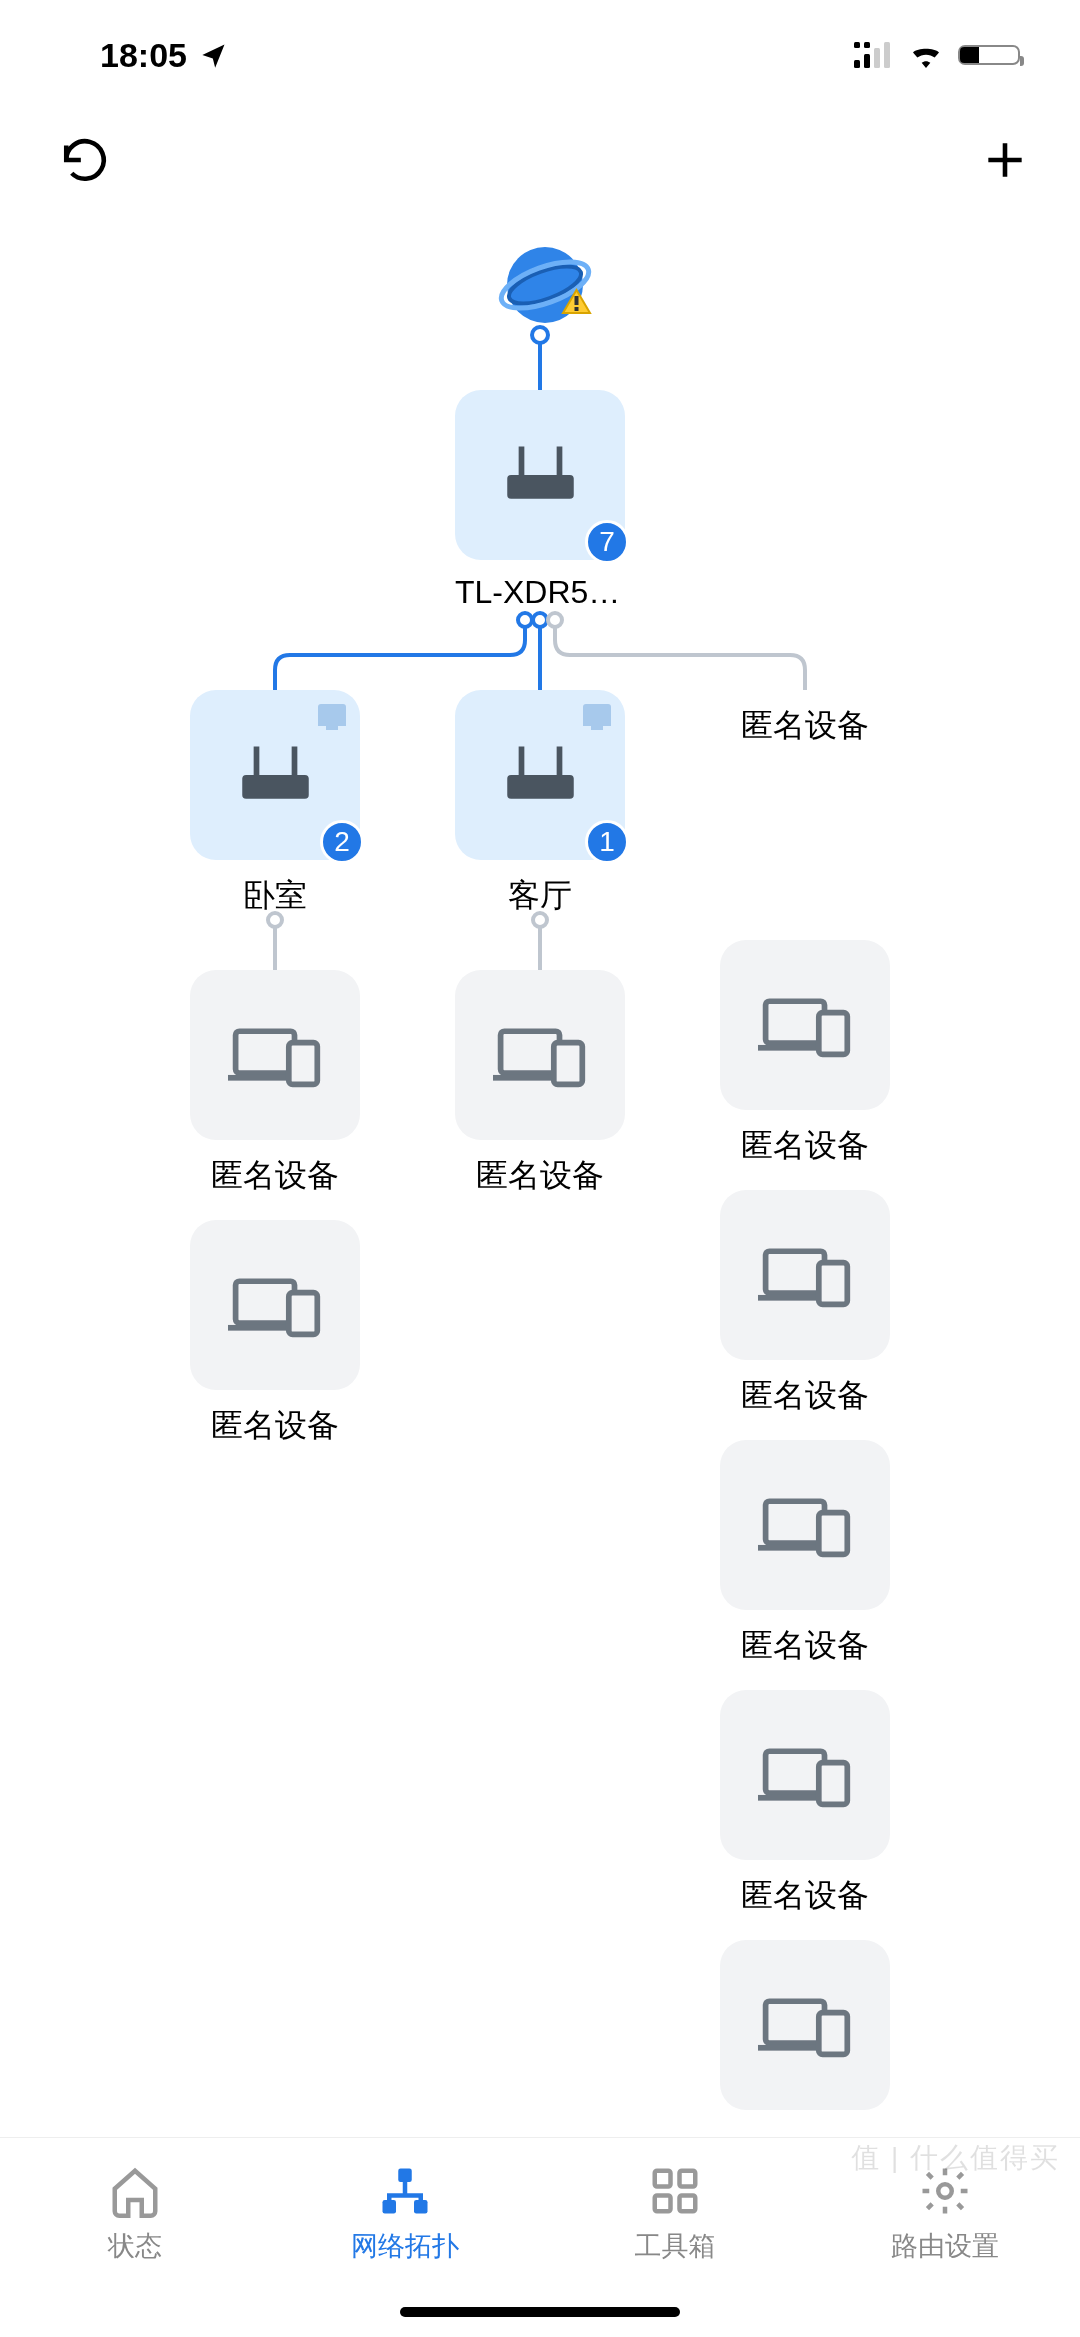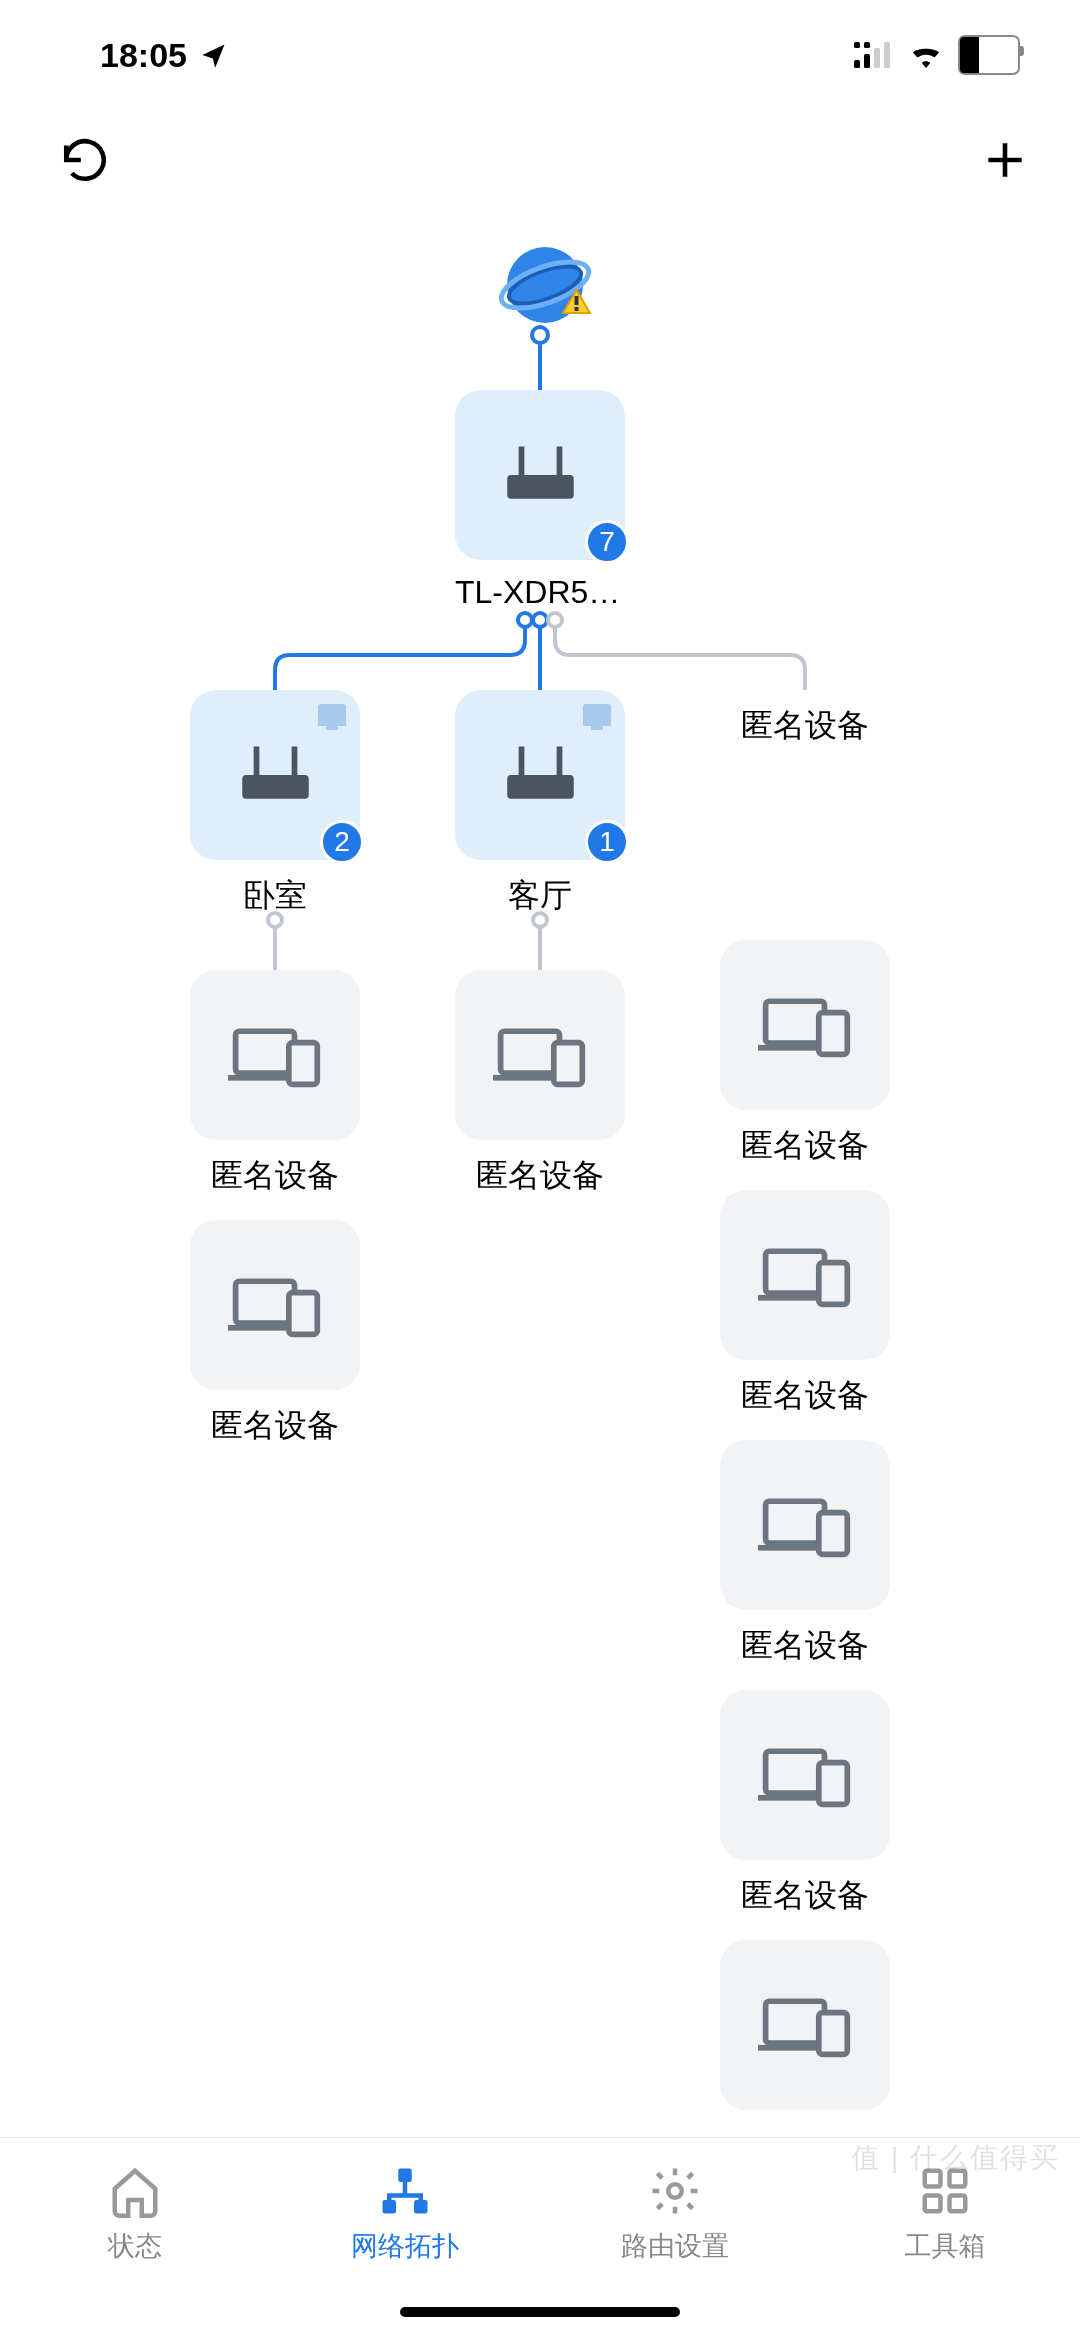--- a/index.html
+++ b/index.html
@@ -9,21 +9,21 @@
       position: relative; overflow: hidden; color: #000;
     }
     .status-bar {
       height: 110px; display: flex; align-items: center;
       justify-content: space-between; padding: 0 60px 0 100px;
       font-size: 34px; font-weight: 600;
     }
     .status-left { display: flex; align-items: center; gap: 13px; }
     .status-right { display: flex; align-items: center; gap: 14px; }
     .battery {
-      width: 62px; height: 40px; border: 2.5px solid #888;
+      width: 62px; height: 20px; border: 2.5px solid #888;
       border-radius: 7px; position: relative; display:flex; align-items:center;
     }
     .battery::after {
       content: ""; position: absolute; right: -6px; top: 9px;
       width: 4px; height: 10px; background: #888; border-radius: 0 3px 3px 0;
     }
     .battery-fill { width: 32%; height: 100%; background: #000; border-radius: 4px 0 0 4px; display:flex; align-items:center; justify-content:center;}
     .battery-num { position:absolute; left:0; right:0; text-align:center; font-size:19px; font-weight:700; color:#fff;}
     .ctrlbar {
       height: 100px; display: flex; align-items: center;
@@ -290,30 +290,30 @@
     <svg width="54" height="54" viewBox="0 0 24 24" fill="#2278e6">
         <rect x="9" y="2" width="6" height="6" rx="1"></rect>
         <rect x="2" y="16" width="6" height="6" rx="1"></rect>
         <rect x="16" y="16" width="6" height="6" rx="1"></rect>
         <path d="M12 8v4M5 16v-2h14v2M12 12v2" stroke="#2278e6" stroke-width="2" fill="none"></path>
       </svg>
     <span>网络拓扑</span>
   </div>
   <div class="tab">
     <svg width="54" height="54" viewBox="0 0 24 24" fill="none" stroke="#999" stroke-width="2">
-        <circle cx="12" cy="12" r="3"></circle>
-        <path d="M12 2v3M12 19v3M4.2 4.2l2.1 2.1M17.7 17.7l2.1 2.1M2 12h3M19 12h3M4.2 19.8l2.1-2.1M17.7 6.3l2.1-2.1"></path>
-      </svg>
-    <span>路由设置</span>
-  </div>
-  <div class="tab">
-    <svg width="54" height="54" viewBox="0 0 24 24" fill="none" stroke="#999" stroke-width="2">
         <rect x="3" y="3" width="7" height="7" rx="1"></rect>
         <rect x="14" y="3" width="7" height="7" rx="1"></rect>
         <rect x="3" y="14" width="7" height="7" rx="1"></rect>
         <rect x="14" y="14" width="7" height="7" rx="1"></rect>
       </svg>
     <span>工具箱</span>
   </div>
+  <div class="tab">
+    <svg width="54" height="54" viewBox="0 0 24 24" fill="none" stroke="#999" stroke-width="2">
+        <circle cx="12" cy="12" r="3"></circle>
+        <path d="M12 2v3M12 19v3M4.2 4.2l2.1 2.1M17.7 17.7l2.1 2.1M2 12h3M19 12h3M4.2 19.8l2.1-2.1M17.7 6.3l2.1-2.1"></path>
+      </svg>
+    <span>路由设置</span>
+  </div>
 </div>
 
 <div class="home-indicator"></div>
 <div class="watermark">值 | 什么值得买</div>
 
 </body></html>

